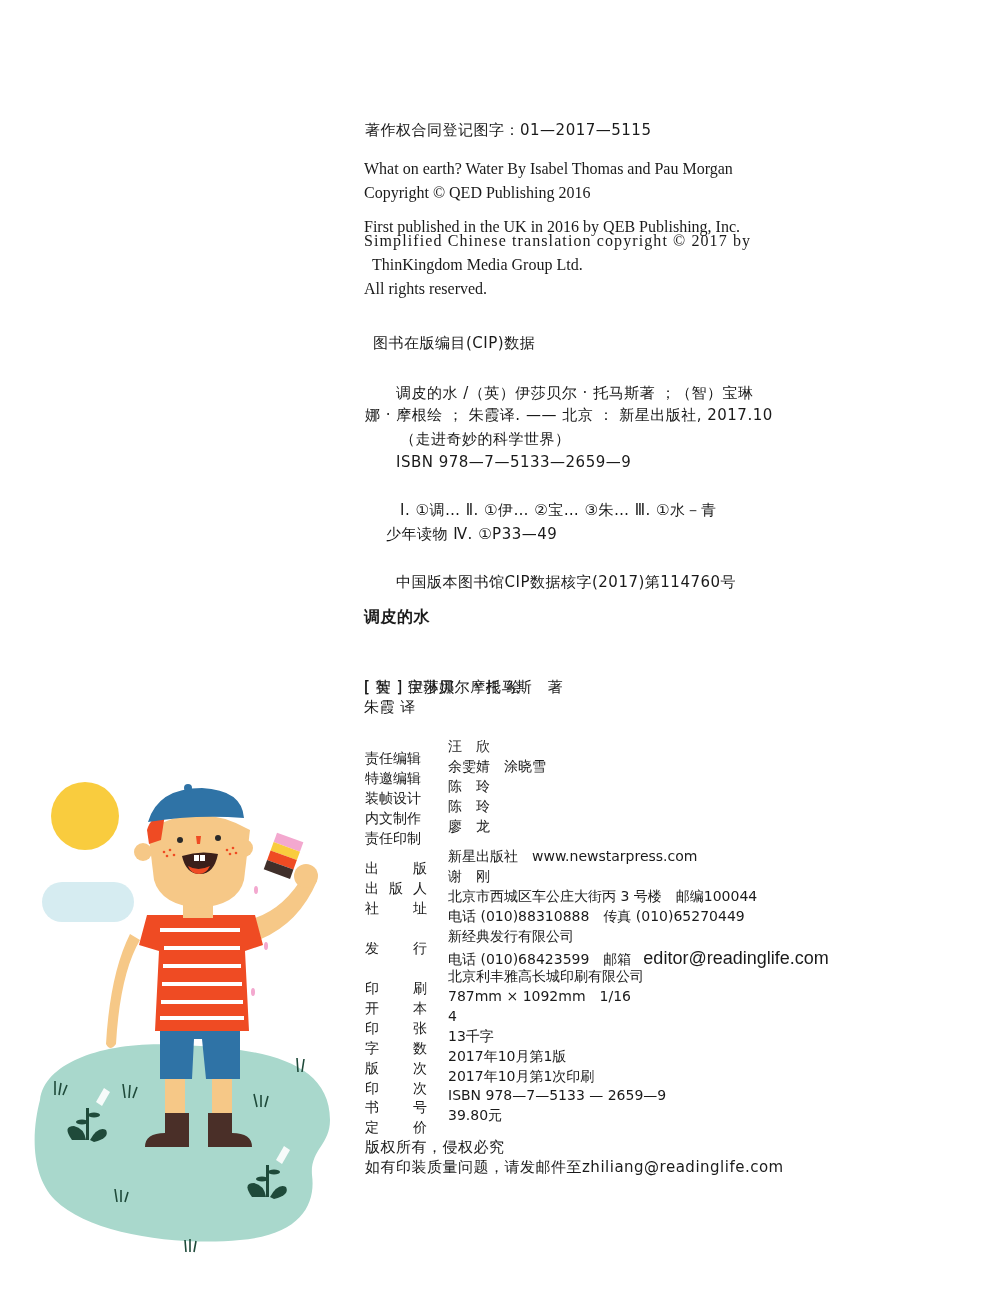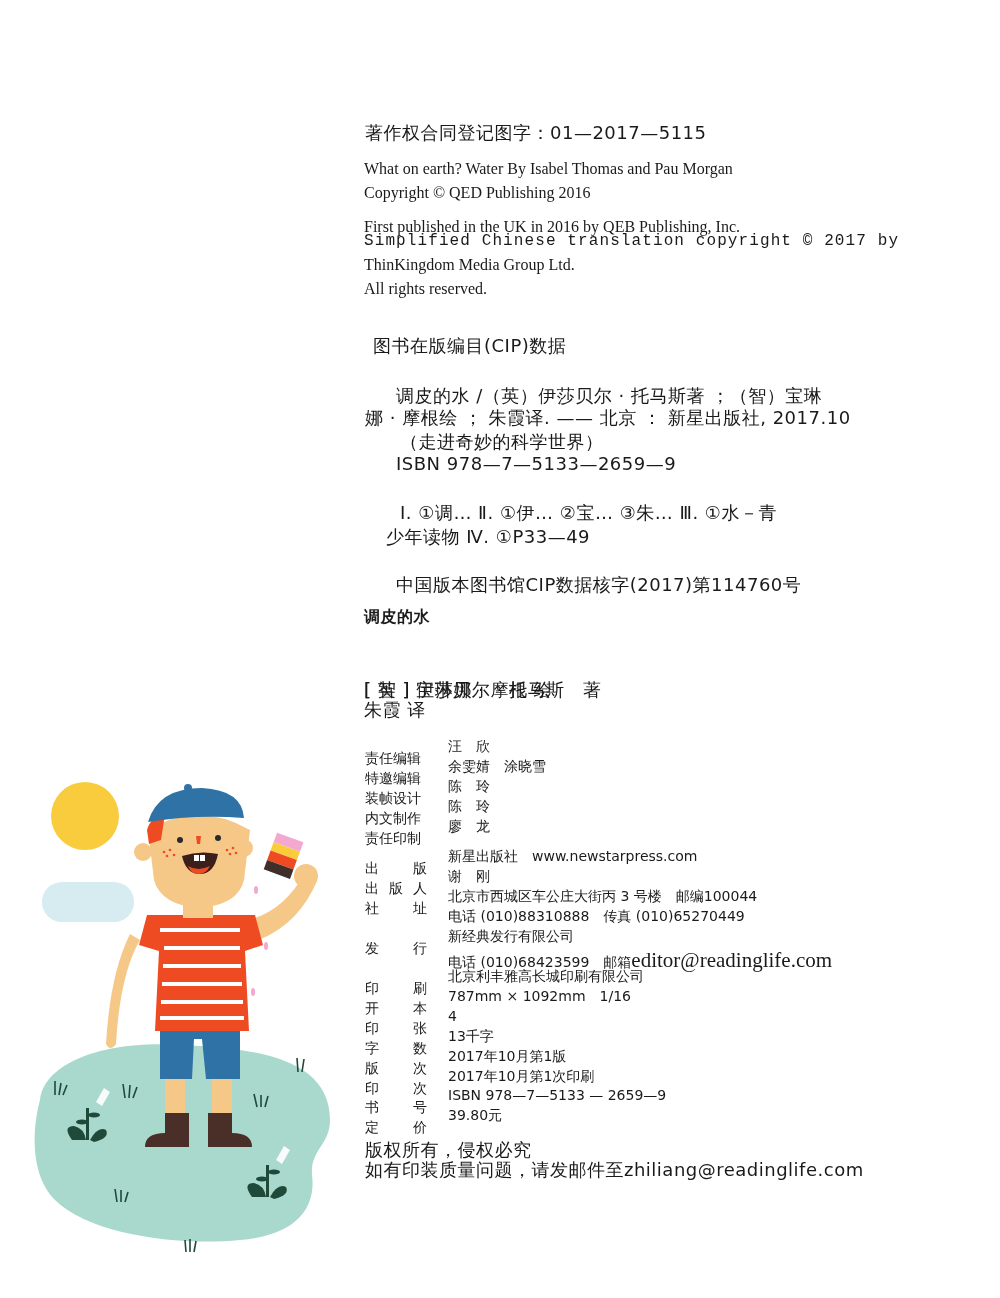--- a/index.html
+++ b/index.html
@@ -1,39 +1,39 @@
 <!DOCTYPE html>
 <html><head>
 <meta charset="utf-8">
 <style>
   html, body { margin: 0; padding: 0; background: #ffffff; }
   body { width: 1000px; height: 1298px; position: relative; overflow: hidden;
          font-family: "DejaVu Sans", sans-serif; color: #1a1a1a; }
   .abs { position: absolute; white-space: nowrap; }
-  .cn { font-family: "DejaVu Sans", sans-serif; font-size: 18px; letter-spacing: 0.5px; }
+  .cn { font-family: "DejaVu Sans", sans-serif; font-size: 15px; letter-spacing: 0.5px; }
   .en { font-family: "Liberation Serif", serif; font-size: 16px; }
   .en.spaced { letter-spacing: 1.1px; }
   .title { font-size: 16px; font-weight: bold; }
   .row { position: absolute; left: 365px; height: 20px; font-size: 14px; white-space: nowrap; }
   .row .lbl { position: absolute; left: 0; margin-top: 12px; }
   .row .val { position: absolute; left: 83px; }
   .lbl.spread { display: flex; justify-content: space-between; width: 62px; }
-  .serif { font-family: Liberation Serif, serif; font-size: 21px; }
+  .serif { font-family: Liberation Sans, sans-serif; font-size: 18px; margin-left: 12px; }
   .illus { position: absolute; left: 0; top: 700px; width: 360px; height: 598px; }
 </style>
 </head>
 <body>
 
 <div class="abs cn" style="left:365px; top:121px;">著作权合同登记图字：01—2017—5115</div>
 
 <div class="abs en" style="left:364px; top:160px;">What on earth? Water By Isabel Thomas and Pau Morgan</div>
 <div class="abs en" style="left:364px; top:184px;">Copyright © QED Publishing 2016</div>
 <div class="abs en" style="left:364px; top:208px;margin-top:10px;">First published in the UK in 2016 by QEB Publishing, Inc.</div>
-<div class="abs en spaced" style="left:364px; top:232px;font-family:Liberation Mono, monospace;">Simplified Chinese translation copyright © 2017 by</div>
-<div class="abs en" style="left:364px; top:256px;">ThinKingdom Media Group Ltd.</div>
+<div class="abs en spaced" style="left:364px; top:232px;">Simplified Chinese translation copyright © 2017 by</div>
+<div class="abs en" style="left:372px; top:256px;">ThinKingdom Media Group Ltd.</div>
 <div class="abs en" style="left:364px; top:280px;">All rights reserved.</div>
 
 <div class="abs cn" style="left:365px; top:334px;margin-left:8px;">图书在版编目(CIP)数据</div>
 <div class="abs cn" style="left:396px; top:384px;">调皮的水 /（英）伊莎贝尔 · 托马斯著 ；（智）宝琳</div>
 <div class="abs cn" style="left:365px; top:406px;">娜 · 摩根绘 ； 朱霞译. —— 北京 ： 新星出版社, 2017.10</div>
 <div class="abs cn" style="left:400px; top:430px;">（走进奇妙的科学世界）</div>
 <div class="abs cn" style="left:396px; top:453px;">ISBN 978—7—5133—2659—9</div>
 <div class="abs cn" style="left:400px; top:501px;">Ⅰ. ①调… Ⅱ. ①伊… ②宝… ③朱… Ⅲ. ①水－青</div>
 <div class="abs cn" style="left:365px; top:525px;margin-left:21px;">少年读物 Ⅳ. ①P33—49</div>
 <div class="abs cn" style="left:396px; top:573px;">中国版本图书馆CIP数据核字(2017)第114760号</div>

